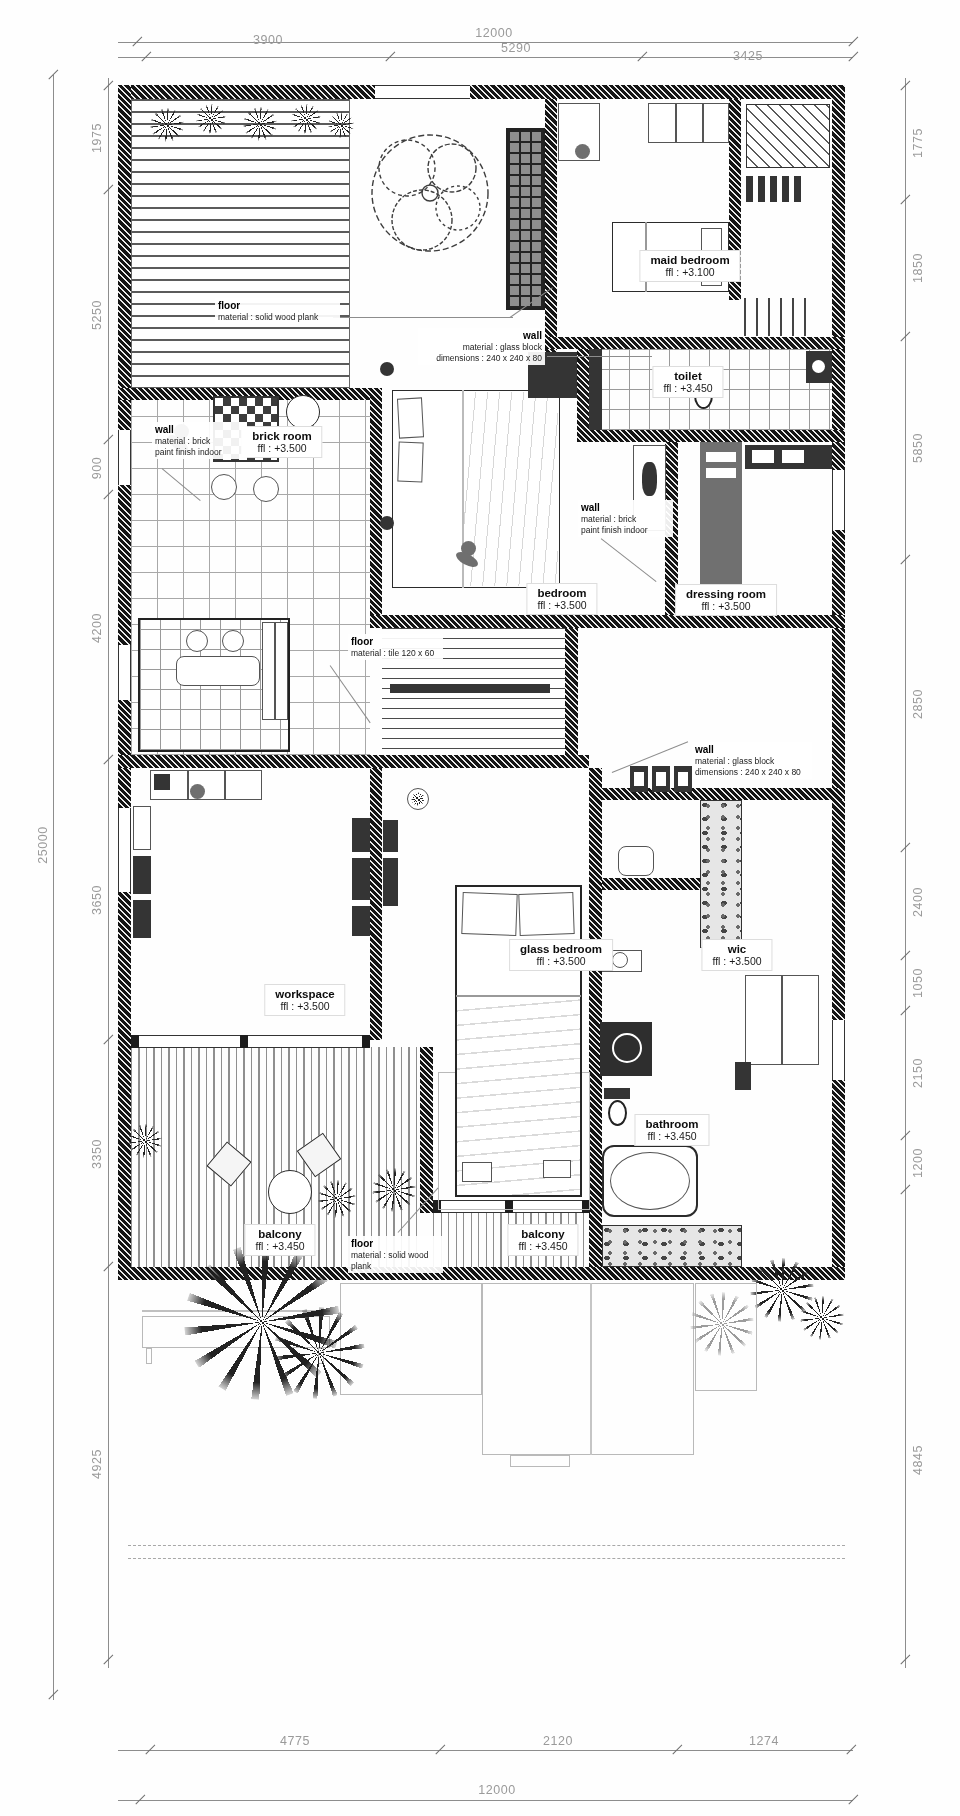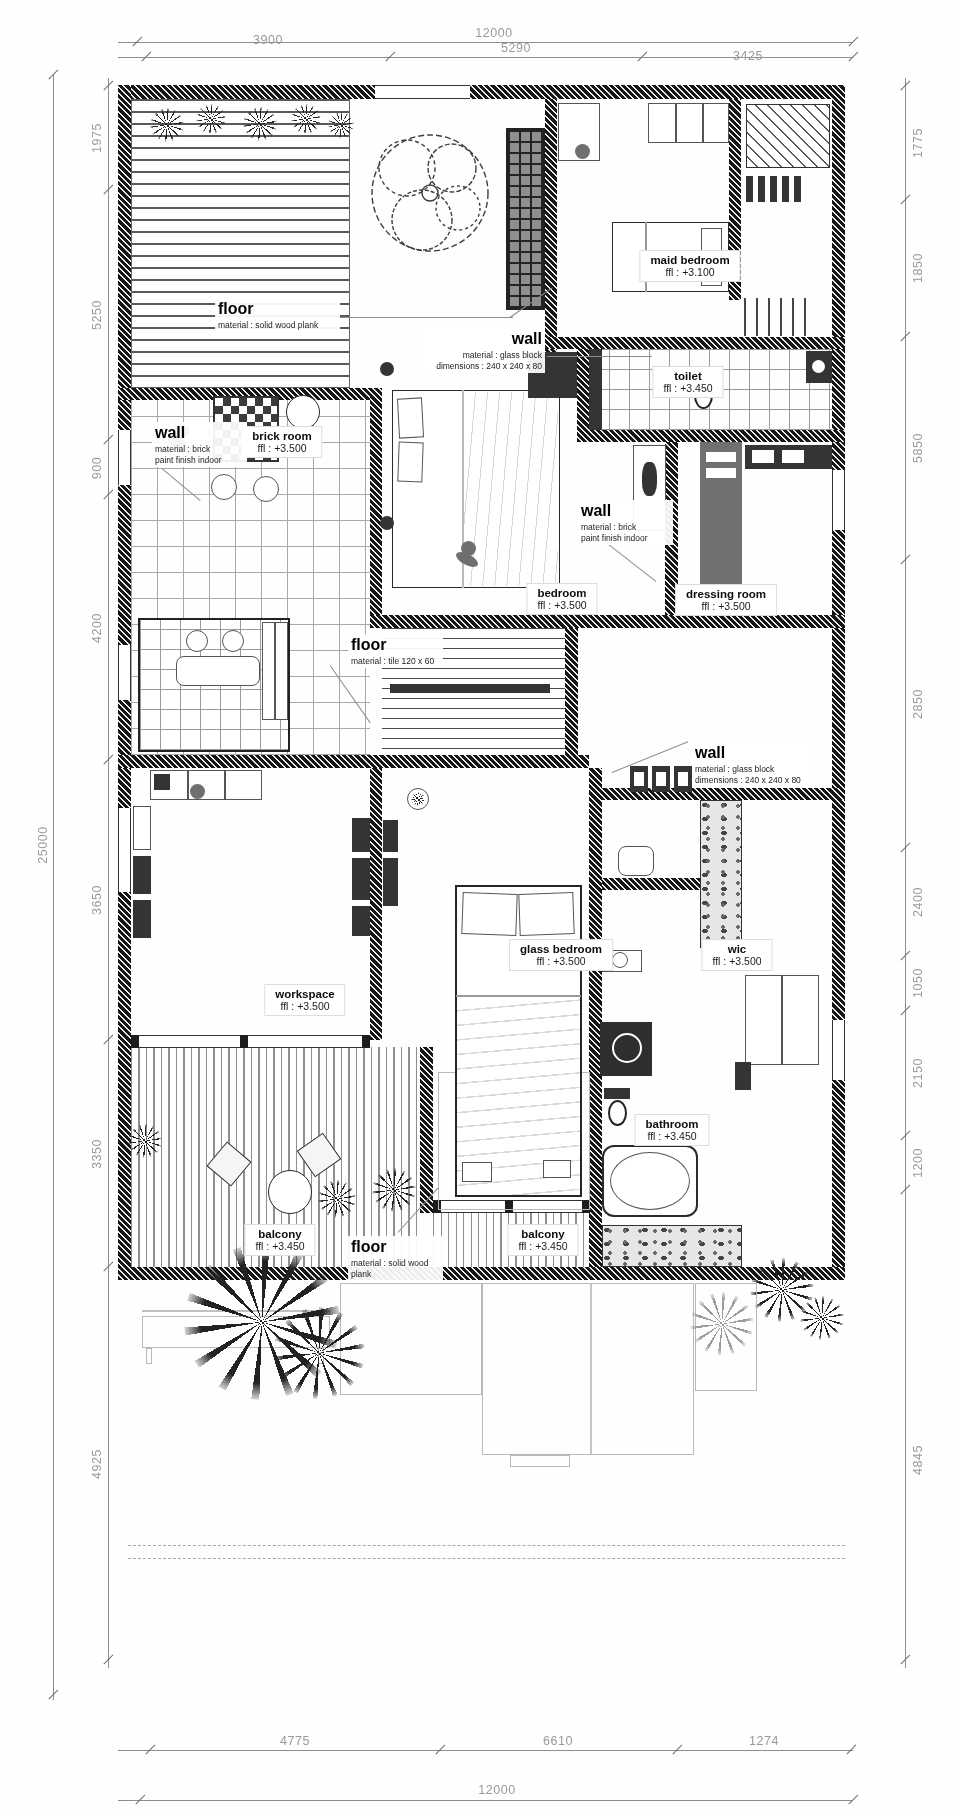--- a/index.html
+++ b/index.html
@@ -39,21 +39,21 @@
   .dimline.h{height:1px;}
   .dimline.v{width:1px;}
   .tick{position:absolute;display:block;width:13px;height:1.4px;background:#6f6f6f;transform:rotate(-45deg);}
   .dimtxt{position:absolute;color:#9a9a9a;font-size:12.5px;letter-spacing:.5px;white-space:nowrap;transform:translate(-50%,-50%);}
   .dimtxt.vert{transform:translate(-50%,-50%) rotate(-90deg);}
   
   .rlabel{position:absolute;background:#fff;border:1px solid #ddd;padding:3px 10px;text-align:center;white-space:nowrap;transform:translate(-50%,-50%);}
   .rname{display:block;font-weight:bold;font-size:11.5px;color:#0d0d0d;}
   .rffl{display:block;font-size:10.5px;color:#1a1a1a;}
   .note{position:absolute;font-size:8.5px;color:#222;line-height:1.3;background:rgba(255,255,255,.93);padding:1px 3px;}
-  .note b{display:block;font-size:16px;color:#000;}
+  .note b{display:block;font-size:10px;color:#000;}
   .note span{display:block;}
   .note.right{text-align:right;}
 </style>
 </head>
 <body>
 
 <div id="sheet">
 
   <div class="abs deckH" style="left:131px;top:99px;width:219px;height:289px"></div>
   <div class="abs glass" style="left:506px;top:128px;width:39px;height:182px"></div>
@@ -348,21 +348,21 @@
   <div class="dimtxt" style="left:516px;top:48px">5290</div>
   <div class="dimtxt" style="left:748px;top:56px">3425</div>
 
   <div class="abs dimline h" style="left:118px;top:1750px;width:735px">
       <i class="tick" style="left: 26px; top: -1px;"></i>
       <i class="tick" style="left: 316px; top: -1px;"></i>
       <i class="tick" style="left: 553px; top: -1px;"></i>
       <i class="tick" style="left: 727px; top: -1px;"></i>
     </div>
   <div class="dimtxt" style="left:295px;top:1741px">4775</div>
-  <div class="dimtxt" style="left:558px;top:1741px">6610</div>
+  <div class="dimtxt" style="left:558px;top:1741px">2120</div>
   <div class="dimtxt" style="left:764px;top:1741px">1274</div>
   <div class="abs dimline h" style="left:118px;top:1800px;width:735px">
       <i class="tick" style="left: 16px; top: -1px;"></i>
       <i class="tick" style="left: 729px; top: -1px;"></i>
     </div>
   <div class="dimtxt" style="left:497px;top:1790px">12000</div>
 
   <div class="abs dimline v" style="left:53px;top:75px;height:1625px">
       <i class="tick" style="top: -1px; left: -6px;"></i>
       <i class="tick" style="top: 1619px; left: -6px;"></i>

